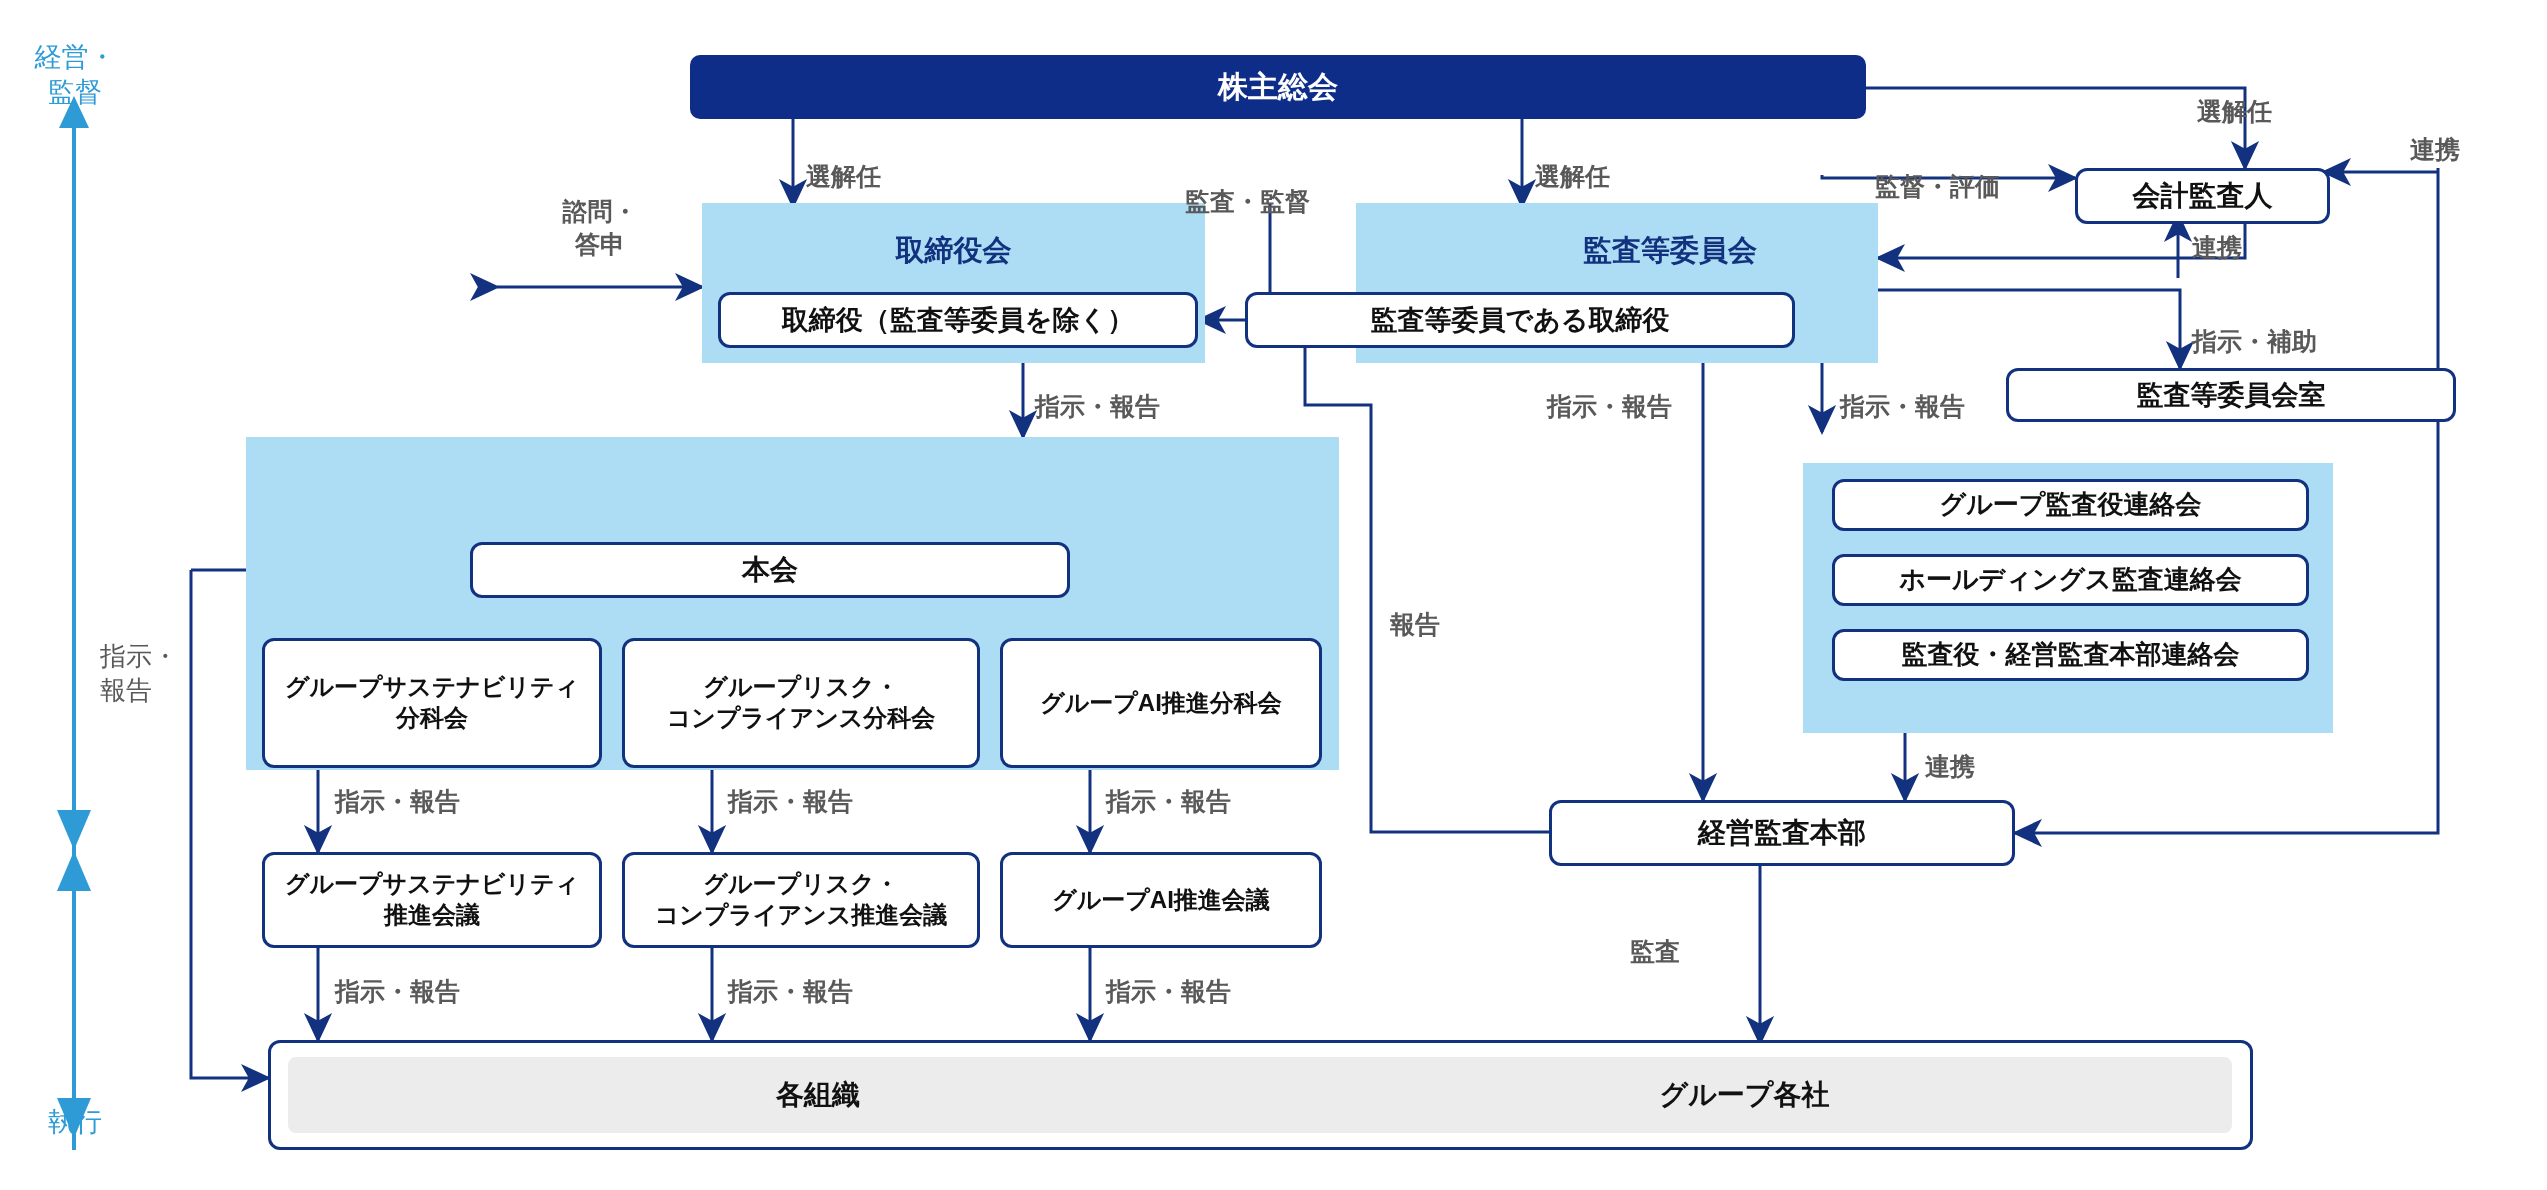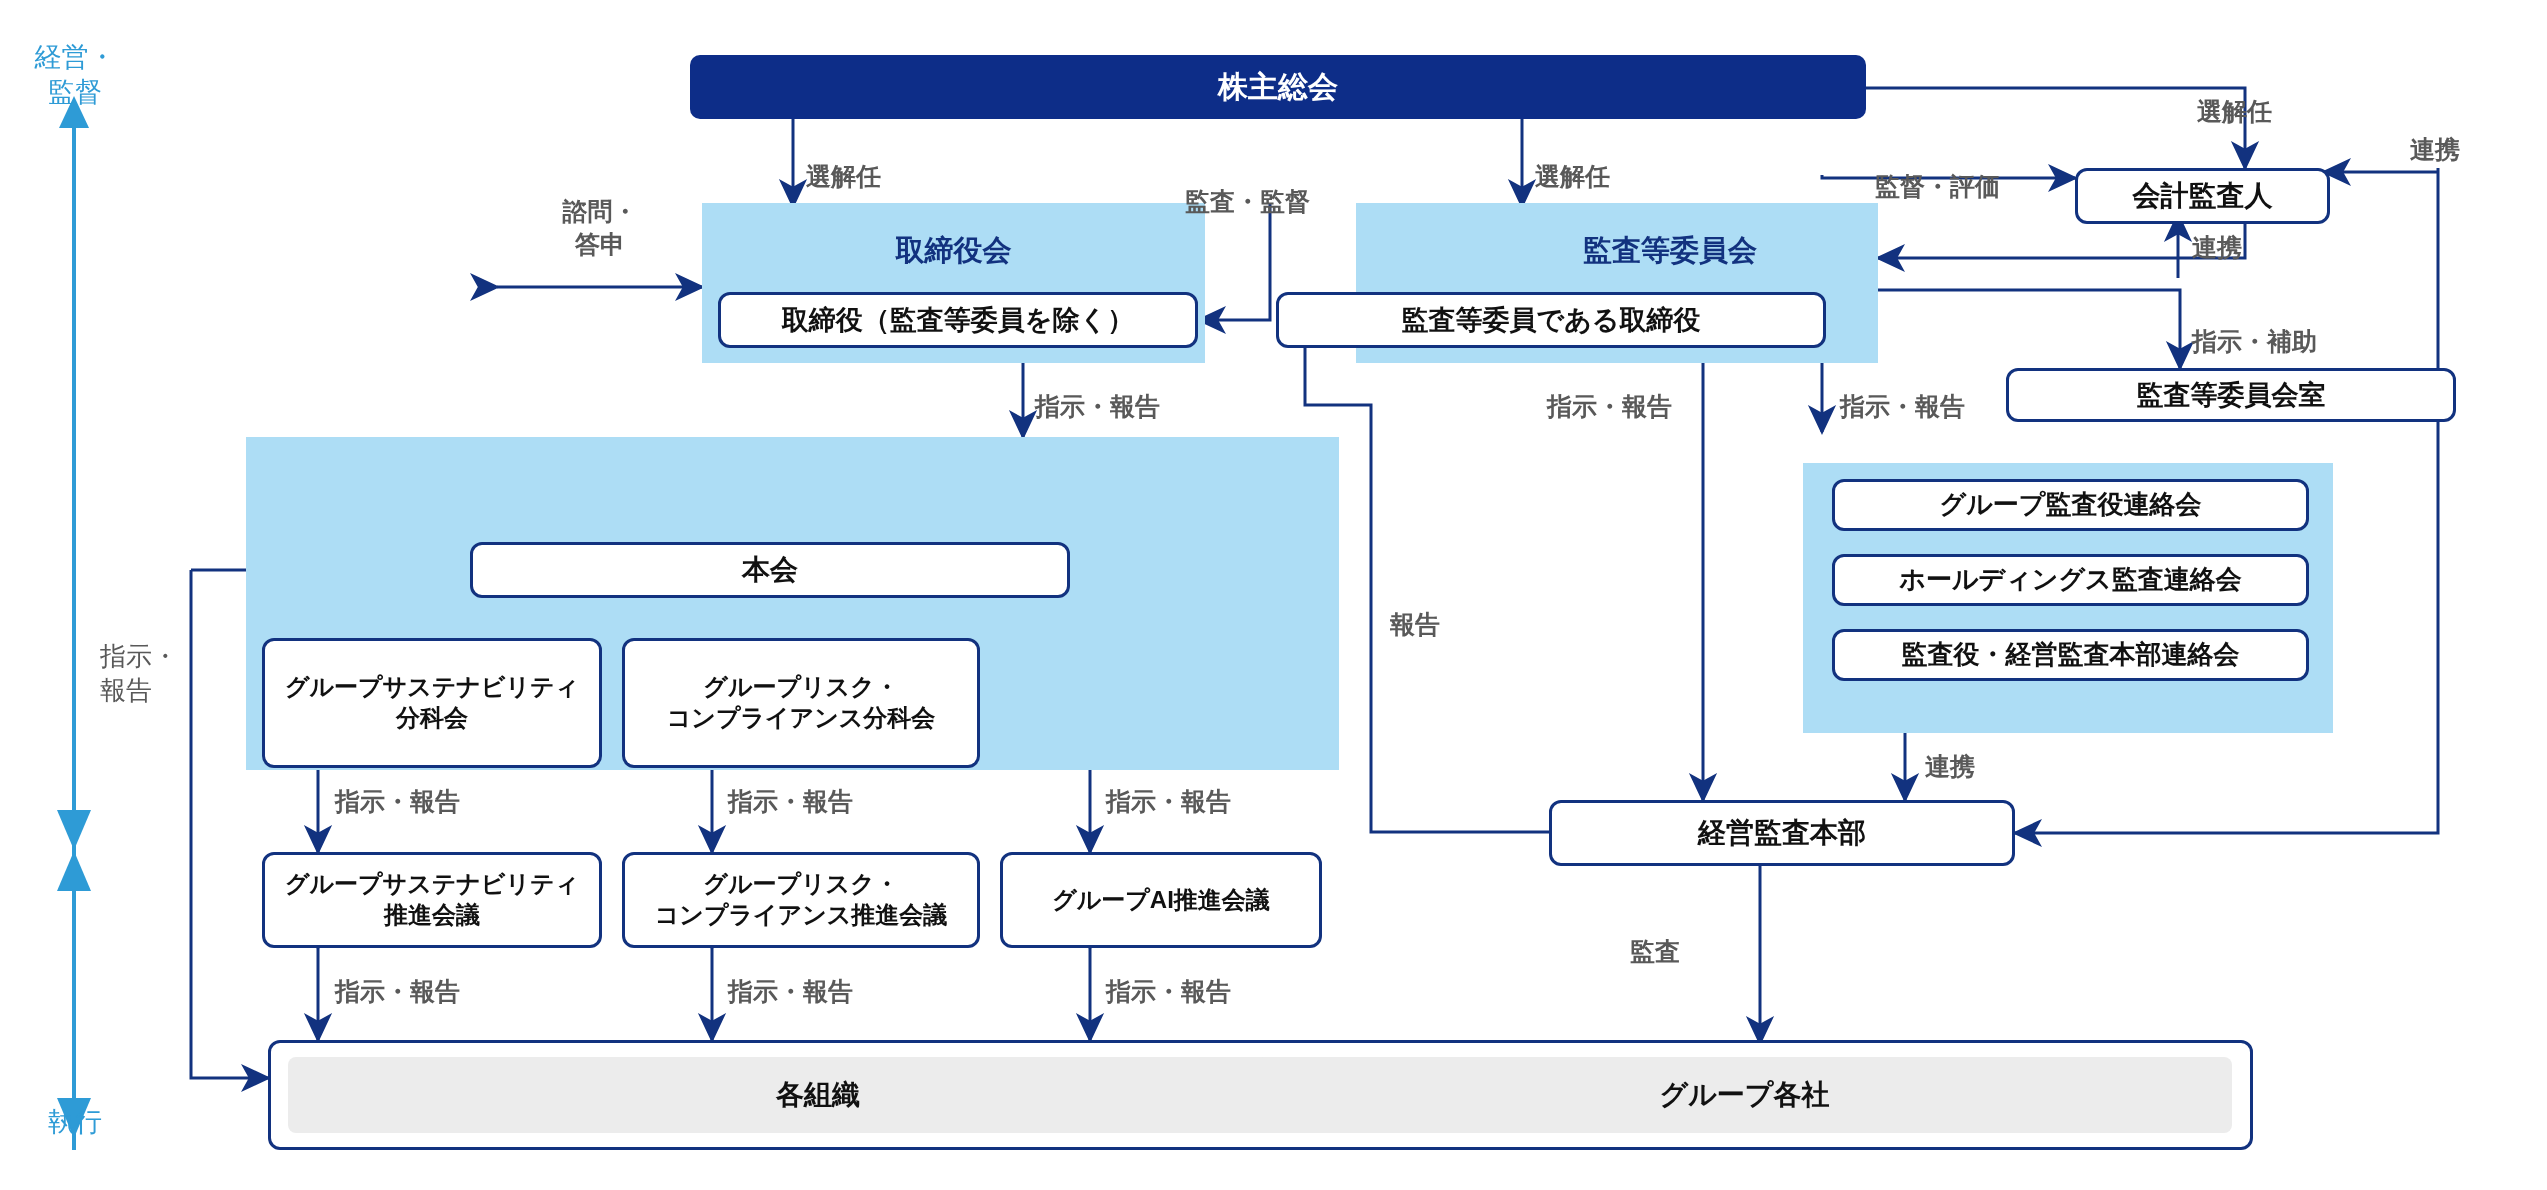--- a/index.html
+++ b/index.html
@@ -106,32 +106,33 @@
   <div class="box lightband" style="left:1803px;top:463px;width:530px;height:270px;z-index:0;"></div>
 
   <div class="bandtitle" style="left:702px;top:231px;width:503px;font-size:29px;">取締役会</div>
   <div class="bandtitle" style="left:1356px;top:231px;width:628px;font-size:29px;">監査等委員会</div>
 
   <div class="box navy" style="left:690px;top:55px;width:1176px;height:64px;font-size:30px;z-index:3;">株主総会</div>
 
 
   <div class="box white" style="left:718px;top:292px;width:480px;height:56px;font-size:27px;z-index:3;">取締役（監査等委員を除く）</div>
 
-  <div class="box white" style="left:1245px;top:292px;width:550px;height:56px;font-size:27px;z-index:3;margin-left:31px;">監査等委員である取締役</div>
+  <div class="box white" style="left:1245px;top:292px;width:550px;height:56px;font-size:27px;z-index:3;">監査等委員である取締役</div>
 
   <div class="box white" style="left:2075px;top:168px;width:255px;height:56px;font-size:28px;z-index:3;">会計監査人</div>
 
   <div class="box white" style="left:2006px;top:368px;width:450px;height:54px;font-size:27px;z-index:3;">監査等委員会室</div>
 
   <div class="box white" style="left:470px;top:542px;width:600px;height:56px;font-size:28px;z-index:3;">本会</div>
 
   <div class="box white" style="left:262px;top:638px;width:340px;height:130px;font-size:24px;white-space:pre-line;z-index:3;">グループサステナビリティ
 分科会</div>
   <div class="box white" style="left:622px;top:638px;width:358px;height:130px;font-size:24px;white-space:pre-line;z-index:3;">グループリスク・
 コンプライアンス分科会</div>
+  <div class="box white" style="left:1000px;top:638px;width:322px;height:130px;font-size:24px;white-space:pre-line;z-index:3;">グループAI推進分科会</div>
 
   <div class="box white" style="left:262px;top:852px;width:340px;height:96px;font-size:24px;white-space:pre-line;z-index:3;">グループサステナビリティ
 推進会議</div>
   <div class="box white" style="left:622px;top:852px;width:358px;height:96px;font-size:24px;white-space:pre-line;z-index:3;">グループリスク・
 コンプライアンス推進会議</div>
   <div class="box white" style="left:1000px;top:852px;width:322px;height:96px;font-size:24px;white-space:pre-line;z-index:3;">グループAI推進会議</div>
 
   <div class="box white" style="left:1832px;top:479px;width:477px;height:52px;font-size:26px;z-index:3;">グループ監査役連絡会</div>
   <div class="box white" style="left:1832px;top:554px;width:477px;height:52px;font-size:26px;z-index:3;">ホールディングス監査連絡会</div>
   <div class="box white" style="left:1832px;top:629px;width:477px;height:52px;font-size:26px;z-index:3;">監査役・経営監査本部連絡会</div>

